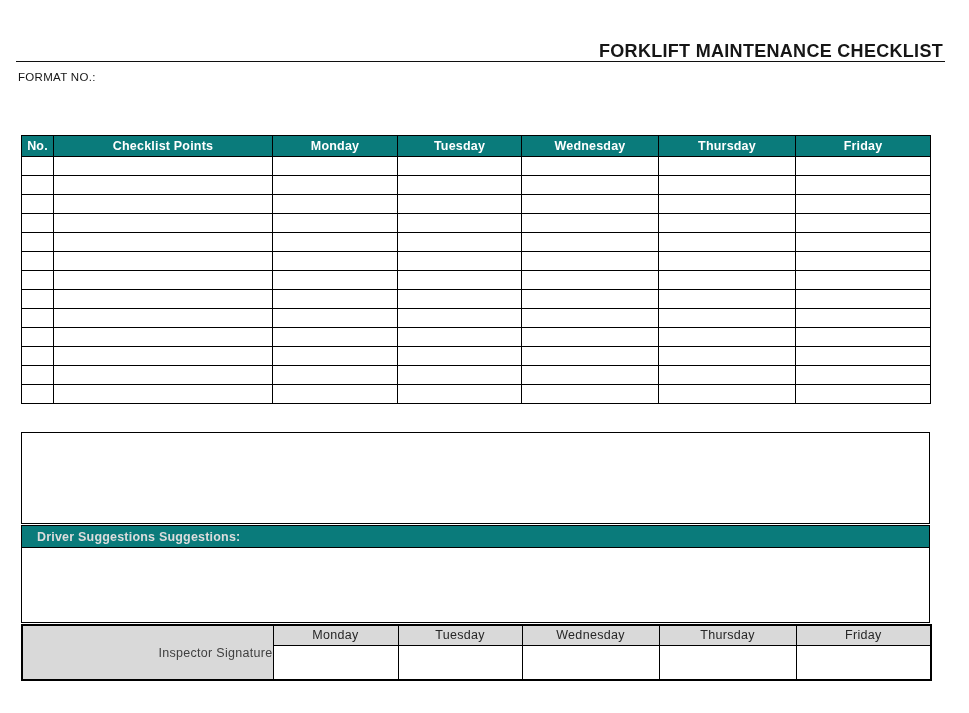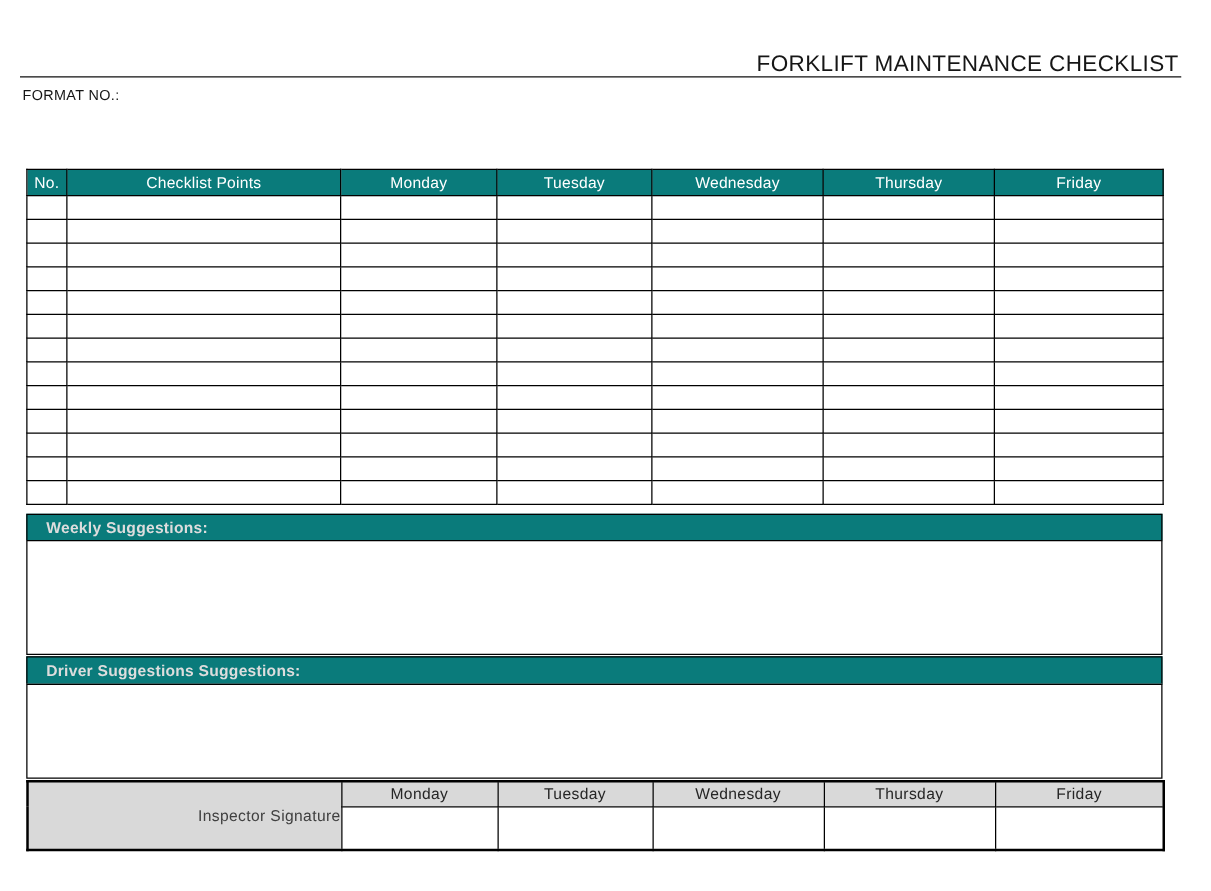--- a/index.html
+++ b/index.html
@@ -4,21 +4,21 @@
 <style>
   * { margin:0; padding:0; box-sizing:border-box; }
   html,body { background:#ffffff; }
   .page {
     position:relative; width:969px; height:713px; background:#ffffff;
     font-family:"Liberation Sans","DejaVu Sans",sans-serif; color:#1f1f1f;
     overflow:hidden;
   }
   .doc-title {
     position:absolute; top:41px; right:26px;
-    font-size:18px; font-weight:400; letter-spacing:.3px; color:#161616;
+    font-size:18px; font-weight:700; letter-spacing:.3px; color:#161616;
     white-space:nowrap;
   }
   .title-rule {
     position:absolute; left:16px; top:61px; width:929px; height:0;
     border-top:1.5px solid #101010;
   }
   .format-line {
     position:absolute; left:18px; top:71px; font-size:11.5px; letter-spacing:.3px; color:#161616;
   }
   .id-line {
@@ -32,21 +32,21 @@
   }
   .blank.id    { width:197px; margin-right:4px; }
   .blank.alias { width:218px; }
   .blank.month { width:139px; }
 
   
   .main-table-wrap { position:absolute; left:21px; top:135px; }
   table { border-collapse:collapse; table-layout:fixed; }
   .main-table { width:909px; border:1.5px solid #000; }
   .main-table th {
-    background:var(--teal,#0a7b7b); color:#ffffff; font-size:12.5px; font-weight:normal;
+    background:var(--teal,#0a7b7b); color:#ffffff; font-size:12.5px; font-weight:bold;
     height:21px; border:1px solid #000; text-align:center; letter-spacing:.2px;
   }
   .main-table td { height:19px; border:1px solid #000; background:#fff; }
 
   
   .bar {
     position:absolute; left:21px; width:909px; background:var(--teal,#0a7b7b);
     border:1.2px solid #000; display:flex; align-items:center; padding-left:15px;
     color:#dddddd; font-size:12.5px; font-weight:bold; letter-spacing:.2px;
   }
@@ -220,23 +220,20 @@
             <td></td>
             <td></td>
             <td></td>
             <td></td>
             <td></td>
           </tr>
         </tbody>
     </table>
   </div>
 
-  <div class="bar weekly">
-    <span>Weekly Suggestions:</span>
-  </div>
   <div class="area weekly"></div>
 
   <div class="bar driver">
     <span>Driver Suggestions Suggestions:</span>
   </div>
   <div class="area driver"></div>
 
   <div class="sig-table-wrap">
     <table class="sig-table">
       <colgroup>

